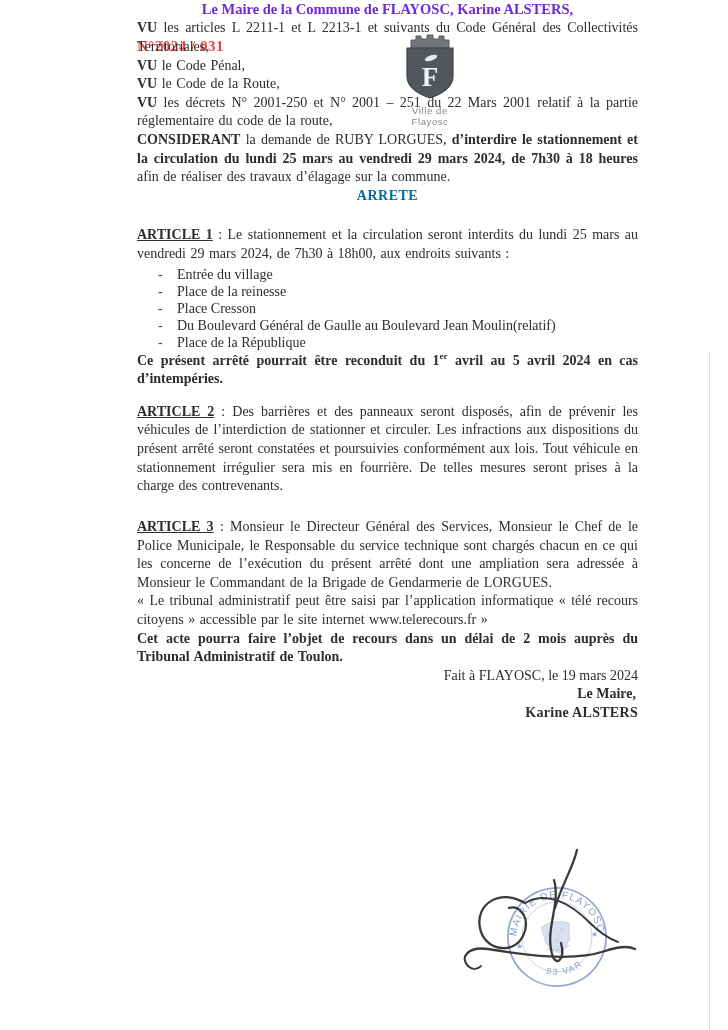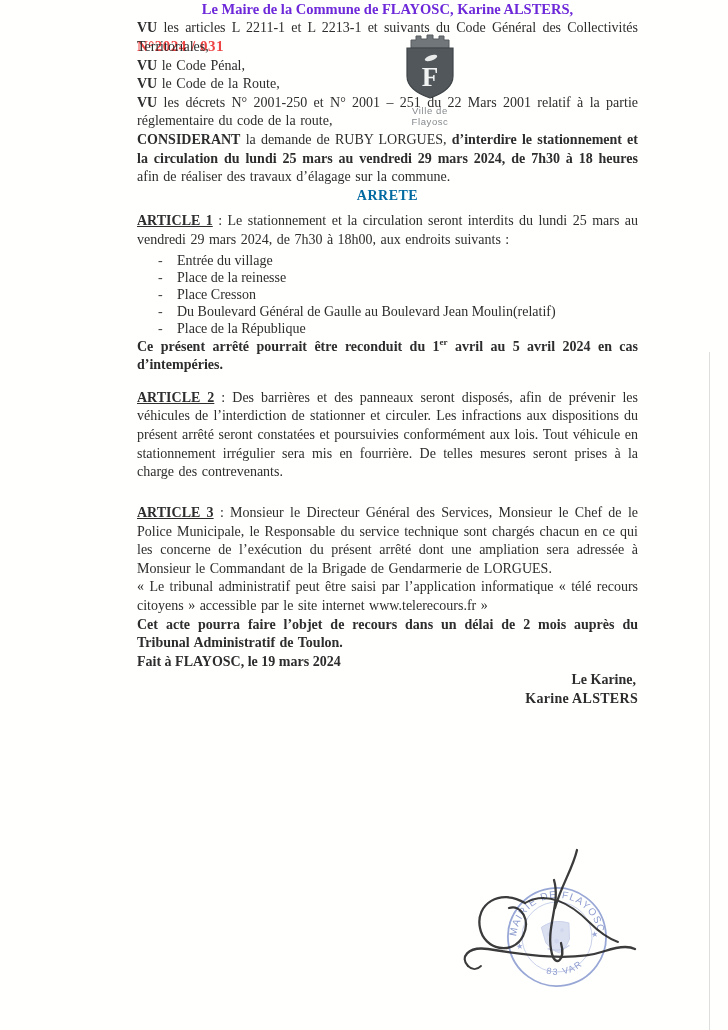--- a/index.html
+++ b/index.html
@@ -28,32 +28,32 @@
     font-size:14px;line-height:1.33;
   }
   .content p, .content div.block{margin:0;}
   .doc-title{
     margin-top:131px;text-align:center;font-weight:bold;font-size:14.5px;color:#6d28d9;
   }
   .visas{margin-top:0;text-align:justify;word-spacing:1px;}
   .considerant{margin-top:9px;text-align:justify;word-spacing:1px;}
   .arrete{margin-top:17px;text-align:center;font-weight:bold;font-size:14px;letter-spacing:.5px;color:#0369a1;}
   .article-head{text-align:justify;word-spacing:1px;}
-  .article1{margin-top:7px;}
+  .article1{margin-top:21px;}
   .art-label{font-weight:bold;text-decoration:underline;}
   .place-list{margin-top:2px;}
   .place-item{display:flex;line-height:1.22;}
   .place-item .dash{width:19px;padding-left:21px;flex:none;color:#444;}
   .renewal{margin-top:11px;font-weight:bold;text-align:justify;word-spacing:1px;}
   .renewal sup{font-size:9px;}
   .article2{margin-top:14px;}
   .article3{margin-top:22px;}
   .quote-line{text-align:justify;word-spacing:1px;}
   .appeal{margin-top:5px;font-weight:bold;text-align:justify;word-spacing:1px;}
-  .place-date{margin-top:11px;text-align:left;font-weight:bold;}
+  .place-date{margin-top:11px;text-align:right;font-weight:normal;}
   .le-maire{margin-top:22px;text-align:right;font-weight:bold;padding-right:2px;}
   .signer-name{margin-top:46px;text-align:right;font-weight:bold;letter-spacing:.3px;}
   .stamp{position:absolute;left:503px;top:883px;z-index:2;opacity:.78;}
   .signature{position:absolute;left:455px;top:848px;z-index:3;}
   .edge-line{position:absolute;left:709px;top:352px;width:1px;height:678px;background:#dedede;}
 </style>
 </head>
 <body>
 
 <div class="page">
@@ -122,21 +122,21 @@
 
     <div class="article3">
       <div class="article-head block"><span class="art-label">ARTICLE 3</span><span> : Monsieur le Directeur Général des Services, Monsieur le Chef de le Police Municipale, le Responsable du service technique sont chargés chacun en ce qui les concerne de l’exécution du présent arrêté dont une ampliation sera adressée à Monsieur le Commandant de la Brigade de Gendarmerie de LORGUES.</span></div>
       <div class="quote-line block">« Le tribunal administratif peut être saisi par l’application informatique « télé recours citoyens » accessible par le site internet www.telerecours.fr »</div>
     </div>
 
     <p class="appeal">Cet acte pourra faire l’objet de recours dans un délai de 2 mois auprès du Tribunal Administratif de Toulon.</p>
 
     <div class="place-date block">Fait à FLAYOSC, le 19 mars 2024</div>
 
-    <div class="le-maire block">Le Karine,</div>
+    <div class="le-maire block">Le Maire,</div>
 
     <div class="signer-name block">Karine ALSTERS</div>
 
   </div>
 
   <svg class="stamp" width="108" height="108" viewBox="0 0 108 108">
     <g transform="rotate(-9 54 54)">
       <circle cx="54" cy="54" r="49" fill="none" stroke="#7c8fca" stroke-width="1.8"></circle>
       <circle cx="54" cy="54" r="35" fill="none" stroke="#8e9fd4" stroke-width="0.9" opacity="0.65"></circle>
       <path id="stamp-arc-top" d="M 13 56 A 41 41 0 0 1 95 56" fill="none"></path>

